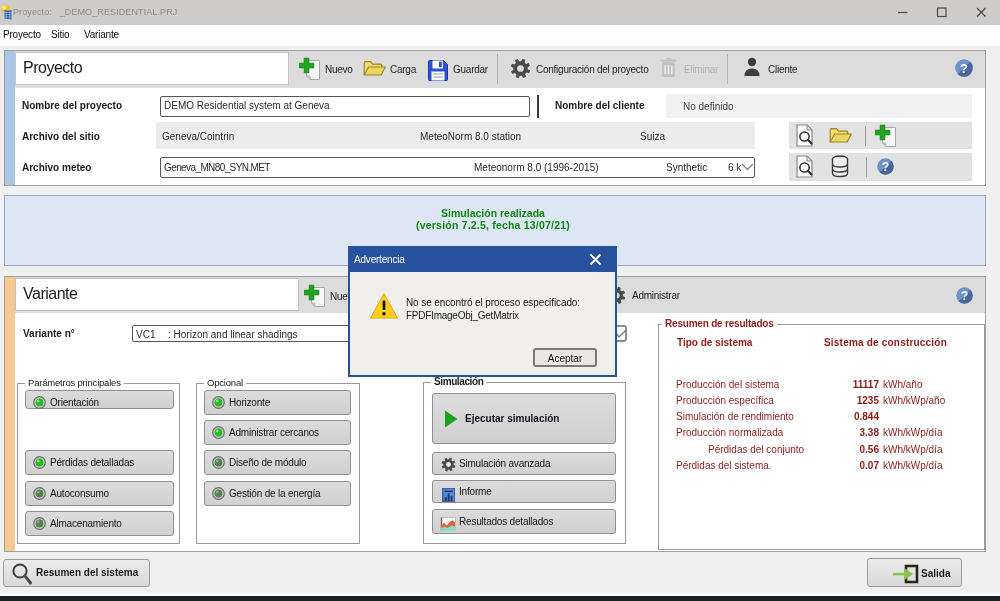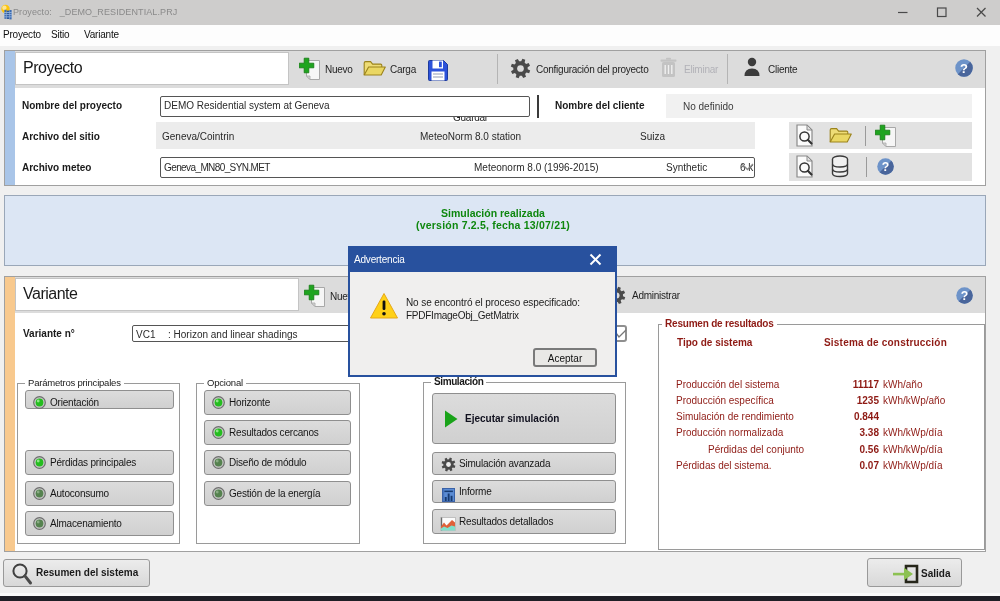--- a/index.html
+++ b/index.html
@@ -94,21 +94,21 @@
       </svg></div>
   <div class="abs tlabel" style="left:390px; top:64px;">Carga</div>
   <div class="abs" style="left:427px; top:59px;" id="ic-guardar"><svg width="22" height="23" viewBox="0 0 22 23">
         <path d="M2.5,1.5 L16.5,1.5 L20.5,5.5 L20.5,20.5 Q20.5,21.5 19.5,21.5 L2.5,21.5 Q1.5,21.5 1.5,20.5 L1.5,2.5 Q1.5,1.5 2.5,1.5 Z" fill="#2c52da" stroke="#1c3a9e" stroke-width="1"></path>
         <rect x="5.5" y="1.5" width="10.5" height="8" fill="#ffffff"></rect>
         <rect x="12" y="2.6" width="2.8" height="5.6" fill="#2c52da"></rect>
         <path d="M4.5,12.5 L17.5,12.5 L17.5,21.5 L4.5,21.5 Z" fill="#ffffff"></path>
         <line x1="6" y1="15" x2="16" y2="15" stroke="#a9b0c4" stroke-width="1.3"></line>
         <line x1="6" y1="18" x2="16" y2="18" stroke="#a9b0c4" stroke-width="1.3"></line>
       </svg></div>
-  <div class="abs tlabel" style="left:453px; top:64px;margin-top:48px;">Guardar</div>
+  <div class="abs tlabel" style="left:453px; top:64px;">Guardar</div>
   <div class="abs tsep" style="left:497px; top:54px; height:30px;"></div>
   <div class="abs" style="left:510px; top:58px;" id="ic-gear1"><svg width="21" height="21" viewBox="0 0 21 21">
         <path d="M20.37,10.50 L19.89,13.55 L17.15,13.38 L16.08,15.12 L17.48,17.48 L14.98,19.29 L13.17,17.24 L11.18,17.71 L10.50,20.37 L7.45,19.89 L7.62,17.15 L5.88,16.08 L3.52,17.48 L1.71,14.98 L3.76,13.17 L3.29,11.18 L0.63,10.50 L1.11,7.45 L3.85,7.62 L4.92,5.88 L3.52,3.52 L6.02,1.71 L7.83,3.76 L9.82,3.29 L10.50,0.63 L13.55,1.11 L13.38,3.85 L15.12,4.92 L17.48,3.52 L19.29,6.02 L17.24,7.83 L17.71,9.82 Z" fill="#4a4a4a" transform="rotate(11 10.5 10.5)"></path>
         <circle cx="10.5" cy="10.5" r="3.36" fill="#dcdcdc"></circle>
       </svg></div>
   <div class="abs tlabel" style="left:536px; top:64px;">Configuración del proyecto</div>
   <div class="abs" style="left:659px; top:57px;" id="ic-trash"><svg width="19" height="21" viewBox="0 0 19 21">
         <rect x="3" y="5" width="13" height="15" rx="1.5" fill="#c3c3c3"></rect>
         <rect x="1.5" y="2.5" width="16" height="2.2" rx="1" fill="#c3c3c3"></rect>
         <rect x="7" y="0.8" width="5" height="2" rx="0.8" fill="#c3c3c3"></rect>
@@ -158,21 +158,21 @@
         <path d="M7.5,3.5 L20.5,3.5 L20.5,22.5 L11,22.5 L7.5,19 Z" fill="#f6f6f6" stroke="#a8a8a8" stroke-width="1"></path>
         <path d="M7.5,19 L11,22.5 L11,19 Z" fill="#d8d8d8" stroke="#a8a8a8" stroke-width="0.8"></path>
         <path d="M5.2,1.2 L9.8,1.2 L9.8,6.2 L14.8,6.2 L14.8,10.8 L9.8,10.8 L9.8,15.8 L5.2,15.8 L5.2,10.8 L0.2,10.8 L0.2,6.2 L5.2,6.2 Z" fill="#1fa41f" stroke="#12780f" stroke-width="0.8"></path>
       </svg></div>
 
   <div class="abs rowlabel" style="left:22px; top:162px;">Archivo meteo</div>
   <div class="abs inputbox" style="left:160px; top:157px; width:595px; height:21px;"></div>
   <div class="abs t10" style="left:164px; top:162px; letter-spacing:-0.6px;">Geneva_MN80_SYN.MET</div>
   <div class="abs t10" style="left:474px; top:162px;">Meteonorm 8.0 (1996-2015)</div>
   <div class="abs t10" style="left:666px; top:162px;">Synthetic</div>
-  <div class="abs t10" style="left:728px; top:162px;margin-left:12px;">6 k</div>
+  <div class="abs t10" style="left:728px; top:162px;">6 k</div>
   <svg class="abs" style="left:741px; top:163px;" width="13" height="8" viewBox="0 0 13 8">
     <polyline points="1,1 6.5,6.5 12,1" fill="none" stroke="#8a8a8a" stroke-width="1.4"></polyline>
   </svg>
   <div class="abs iconbar" style="left:789px; top:153px; width:183px; height:28px;"></div>
   <div class="abs" style="left:795px; top:155px;" id="ic-docmag2"><svg width="21" height="23" viewBox="0 0 21 23">
         <path d="M2,1 L12,1 L17,6 L17,22 L2,22 Z" fill="#fbfbfb" stroke="#8a8a8a" stroke-width="1.2"></path>
         <path d="M12,1 L12,6 L17,6 Z" fill="#e0e0e0" stroke="#8a8a8a" stroke-width="1"></path>
         <circle cx="9.5" cy="12.5" r="4.6" fill="none" stroke="#333" stroke-width="1.5"></circle>
         <line x1="12.8" y1="15.8" x2="16.5" y2="19.5" stroke="#333" stroke-width="2.2" stroke-linecap="round"></line>
       </svg></div>
@@ -233,21 +233,21 @@
         <circle cx="5.2" cy="5" r="1.4" fill="#8fe687"></circle>
       </svg>
       <div style="position:absolute;left:24px;top:6px;" class="gbtn-label">Orientación</div>
     </div>
   <div class="abs gbtn pp" style="left:25px; top:450px; width:149px; height:25px;">
       <svg width="13" height="13" viewBox="0 0 13 13" style="position:absolute;left:7px;top:5px;">
         <circle cx="6.5" cy="6.5" r="5.8" fill="#c9c9c9" stroke="#6e6e6e" stroke-width="1.2"></circle>
         <circle cx="6.5" cy="6.5" r="3.9" fill="#25bd1f"></circle>
         <circle cx="5.2" cy="5" r="1.4" fill="#8fe687"></circle>
       </svg>
-      <div style="position:absolute;left:24px;top:6px;" class="gbtn-label">Pérdidas principales</div>
+      <div style="position:absolute;left:24px;top:6px;" class="gbtn-label">Pérdidas detalladas</div>
     </div>
   <div class="abs gbtn pp" style="left:25px; top:481px; width:149px; height:25px;">
       <svg width="13" height="13" viewBox="0 0 13 13" style="position:absolute;left:7px;top:5px;">
         <circle cx="6.5" cy="6.5" r="5.8" fill="#c9c9c9" stroke="#6e6e6e" stroke-width="1.2"></circle>
         <circle cx="6.5" cy="6.5" r="3.9" fill="#55824f"></circle>
         <circle cx="5.2" cy="5" r="1.4" fill="#8aab84"></circle>
       </svg>
       <div style="position:absolute;left:24px;top:6px;" class="gbtn-label">Autoconsumo</div>
     </div>
   <div class="abs gbtn pp" style="left:25px; top:511px; width:149px; height:25px;">
@@ -268,21 +268,21 @@
         <circle cx="5.2" cy="5" r="1.4" fill="#8fe687"></circle>
       </svg>
       <div style="position:absolute;left:24px;top:6px;" class="gbtn-label">Horizonte</div>
     </div>
   <div class="abs gbtn op" style="left:204px; top:420px; width:147px; height:25px;">
       <svg width="13" height="13" viewBox="0 0 13 13" style="position:absolute;left:7px;top:5px;">
         <circle cx="6.5" cy="6.5" r="5.8" fill="#c9c9c9" stroke="#6e6e6e" stroke-width="1.2"></circle>
         <circle cx="6.5" cy="6.5" r="3.9" fill="#25bd1f"></circle>
         <circle cx="5.2" cy="5" r="1.4" fill="#8fe687"></circle>
       </svg>
-      <div style="position:absolute;left:24px;top:6px;" class="gbtn-label">Resultados cercanos</div>
+      <div style="position:absolute;left:24px;top:6px;" class="gbtn-label">Administrar cercanos</div>
     </div>
   <div class="abs gbtn op" style="left:204px; top:450px; width:147px; height:25px;">
       <svg width="13" height="13" viewBox="0 0 13 13" style="position:absolute;left:7px;top:5px;">
         <circle cx="6.5" cy="6.5" r="5.8" fill="#c9c9c9" stroke="#6e6e6e" stroke-width="1.2"></circle>
         <circle cx="6.5" cy="6.5" r="3.9" fill="#55824f"></circle>
         <circle cx="5.2" cy="5" r="1.4" fill="#8aab84"></circle>
       </svg>
       <div style="position:absolute;left:24px;top:6px;" class="gbtn-label">Diseño de módulo</div>
     </div>
   <div class="abs gbtn op" style="left:204px; top:481px; width:147px; height:25px;">

